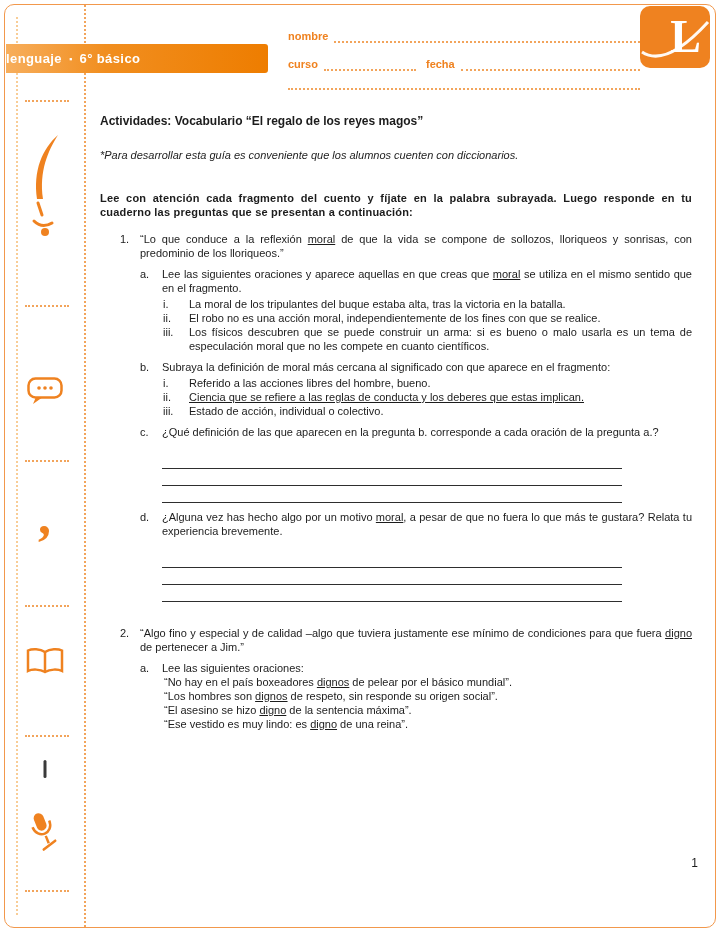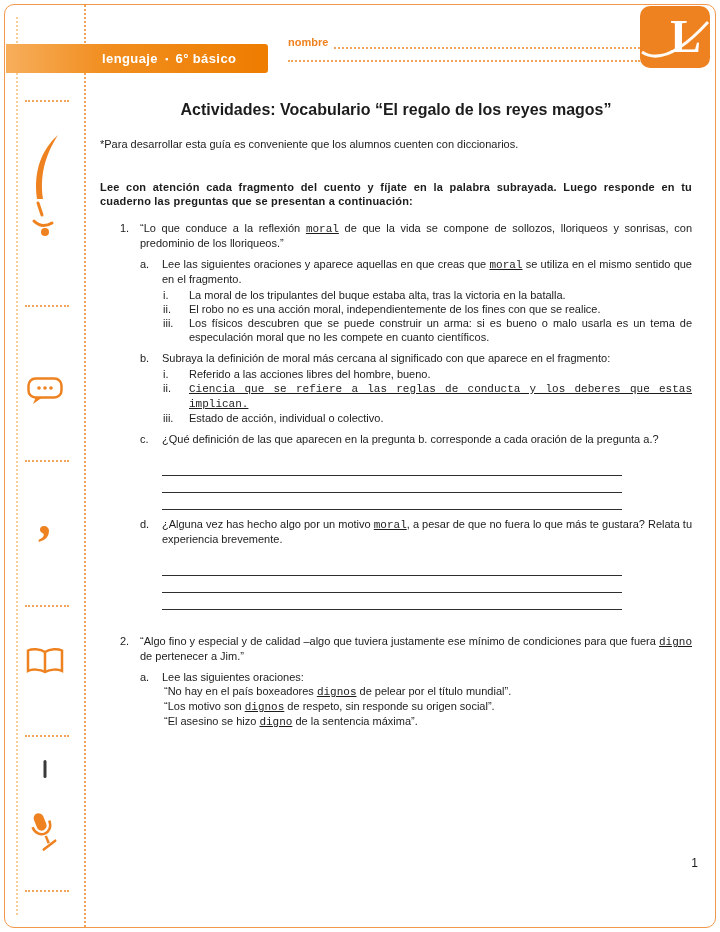--- a/index.html
+++ b/index.html
@@ -36,30 +36,30 @@
     font-weight:bold; font-size:52px; color:#EF8220; line-height:40px;
   }
   .vbar { width:3px; height:18px; background:#3a3a3a; border-radius:2px; }
 
   
   .band {
     position:absolute; left:6px; top:44px; width:262px; height:29px;
     background:linear-gradient(90deg,#F7AE5C 0%,#F18E1F 38%,#EE7D00 100%);
     border-radius:0 3px 3px 0;
     color:#fff; font-weight:bold; font-size:13px;
-    line-height:29px; padding-left:96px; letter-spacing:0.4px;
+    line-height:29px; letter-spacing:0.4px;
     white-space:nowrap;
   }
   .band .bullet { font-size:9px; margin:0 7px; vertical-align:1px; }
 
   .fields {
     position:absolute; left:288px; top:30px; width:352px;
     font-size:11px; font-weight:bold; color:#EF8220;
   }
-  .field-row { display:flex; align-items:center; height:24px; margin-bottom:4px; }
+  .field-row { display:flex; align-items:flex-start; height:24px; margin-bottom:4px; }
   .flabel { margin-right:6px; white-space:nowrap; }
   .dotline {
     flex:1; height:13px;
     border-bottom:2px dotted #F2A45B;
   }
   .dotline.mid { flex:0 0 92px; margin-right:10px; }
   .hr-dotted {
     margin-top:6px; width:100%;
     border-top:2px dotted #F2A45B;
   }
@@ -73,41 +73,41 @@
     position:absolute; right:9px; top:2px;
     font-family:"Liberation Serif", serif; font-weight:bold;
     font-size:46px; color:#ffffff; line-height:58px;
   }
 
   
   .content {
     position:absolute; left:100px; top:100px; width:592px;
     font-size:11px; line-height:14px;
   }
-  .title { font-size:16px; font-weight:bold; text-align:center; margin:3px 0 20px; }
-  .note { margin-bottom:1px; }
+  .title { font-size:12px; font-weight:bold; margin:14px 0 20px; }
+  .note { margin-bottom:1px;font-style:italic; }
   .instructions { font-weight:bold; text-align:justify; margin:14px 0 10px; letter-spacing:0.2px; }
 
   .qitem { margin-left:20px; margin-top:13px; }
   .qitem.second { margin-top:24px; }
   .row { display:flex; align-items:flex-start; }
   .qnum { flex:0 0 20px; }
   .qtext { flex:1; text-align:justify; }
 
   .part { margin-left:20px; margin-top:7px; }
   .plabel { flex:0 0 22px; }
   .romans { margin-left:23px; margin-top:2px; }
   .rlabel { flex:0 0 26px; }
 
   .answer-lines { margin:13px 0 4px 22px; width:460px; }
   .aline { height:17px; border-bottom:1px solid #2e2e2e; }
 
   .sentences { margin-left:24px; }
 
-  .u { text-decoration:underline;font-family:Liberation Mono, monospace; }
+  .u { text-decoration:underline; }
 
   .page-number {
     position:absolute; right:22px; bottom:62px; font-size:12px; color:#1c1c1c;
   }
 </style>
 </head>
 <body>
 
 <div class="page">
   <div class="frame"></div>
@@ -162,20 +162,26 @@
   </aside>
 
   <header>
     <div class="band"><span>lenguaje</span><span class="bullet">▪</span><span>6° básico</span></div>
 
     <div class="fields">
       <div class="field-row">
         <span class="flabel">nombre</span>
         <span class="dotline"></span>
       </div>
+      <div class="field-row">
+        <span class="flabel">curso</span>
+        <span class="dotline mid"></span>
+        <span class="flabel">fecha</span>
+        <span class="dotline"></span>
+      </div>
       <div class="hr-dotted"></div>
     </div>
 
     <div class="logo">
       <svg width="70" height="62" viewBox="0 0 70 62">
         <path d="M2 46 Q 26 62 68 16" stroke="#ffffff" stroke-width="3" fill="none" opacity="0.95"></path>
       </svg>
       <span class="logo-letter">L</span>
     </div>
   </header>
@@ -266,22 +272,23 @@
         <span class="qnum">2.</span>
         <p class="qtext"><span>“Algo fino y especial y de calidad –algo que tuviera justamente ese mínimo de condiciones para que fuera </span><span class="u">digno</span><span> de pertenecer a Jim.”</span></p>
       </div>
 
       <div class="part">
         <div class="row">
           <span class="plabel">a.</span>
           <p class="qtext"><span>Lee las siguientes oraciones:</span></p>
         </div>
         <div class="sentences">
-          <p><span>“No hay en el país boxeadores </span><span class="u">dignos</span><span> de pelear por el título mundial”.</span></p>
-          <p><span>“Los motivo son </span><span class="u">dignos</span><span> de respeto, sin responde su origen social”.</span></p>
+          <p><span>“No hay en el país boxeadores </span><span class="u">dignos</span><span> de pelear por el básico mundial”.</span></p>
+          <p><span>“Los hombres son </span><span class="u">dignos</span><span> de respeto, sin responde su origen social”.</span></p>
           <p><span>“El asesino se hizo </span><span class="u">digno</span><span> de la sentencia máxima”.</span></p>
+          <p><span>“Ese vestido es muy lindo: es </span><span class="u">digno</span><span> de una reina”.</span></p>
         </div>
       </div>
     </section>
   </main>
 
   <span class="page-number">1</span>
 </div>
 
 </body></html>

